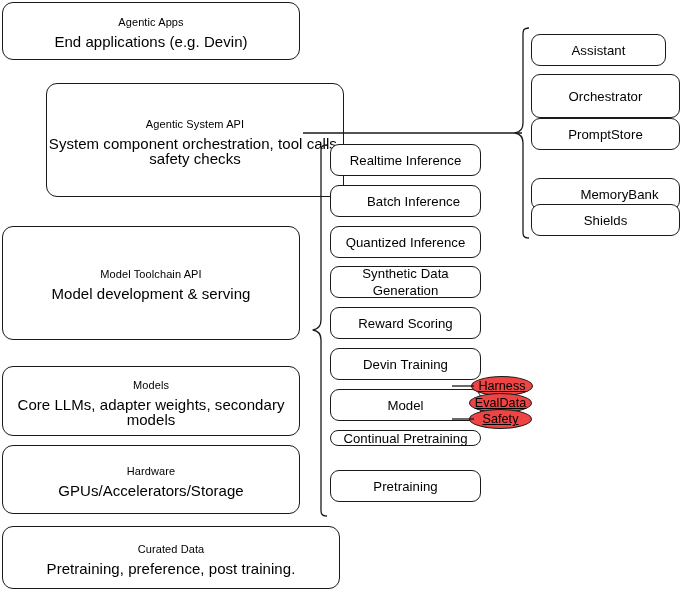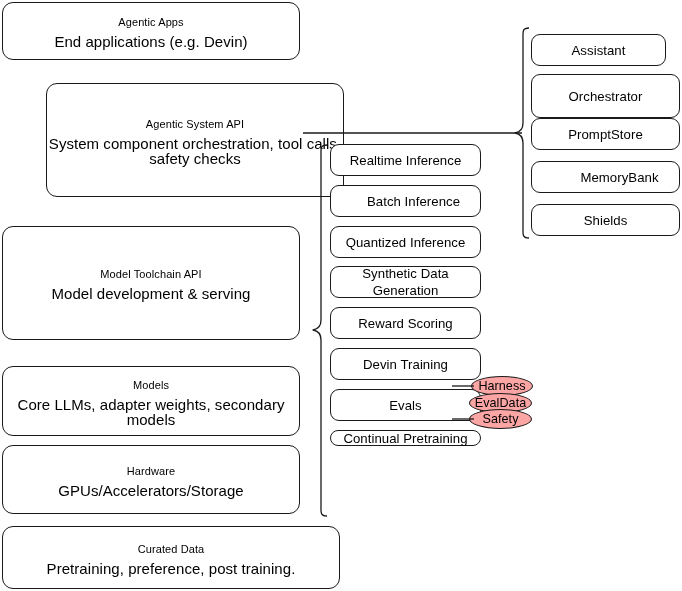--- a/index.html
+++ b/index.html
@@ -53,25 +53,26 @@
   .item .label {
     font-size: 13.2px;
     line-height: 17px;
     letter-spacing: 0.05px;
   }
   
   .pill {
     position: absolute;
     box-sizing: border-box;
     border: 1.3px solid #1a1a1a;
-    background: #fca5a5;
+    background: #ef4444;
     border-radius: 50%/50%;
     display: flex;
     align-items: center;
     justify-content: center;
+    text-decoration: underline;
   }
   .pill .label {
     font-size: 12.6px;
     line-height: 14px;
     letter-spacing: 0.05px;
   }
   
   #connectors {
     position: absolute;
     left: 0;
@@ -135,46 +136,49 @@
   <div class="box item" style="left:330px; top:266px; width:151px; height:32px;">
     <div class="label">Synthetic Data Generation</div>
   </div>
   <div class="box item" style="left:330px; top:307px; width:151px; height:32px;">
     <div class="label">Reward Scoring</div>
   </div>
   <div class="box item" style="left:330px; top:348px; width:151px; height:32px;">
     <div class="label">Devin Training</div>
   </div>
   <div class="box item" style="left:330px; top:389px; width:151px; height:32px;">
-    <div class="label">Evals</div>
+    <div class="label">Model</div>
   </div>
   <div class="box item" style="left:330px; top:430px; width:151px; height:16px;">
     <div class="label">Continual Pretraining</div>
   </div>
+  <div class="box item" style="left:330px; top:470px; width:151px; height:32px;">
+    <div class="label">Pretraining</div>
+  </div>
 
   <div class="pill" style="left:471px; top:376px; width:62px; height:20px;">
     <div class="label">Harness</div>
   </div>
   <div class="pill" style="left:469px; top:393px; width:63px; height:20px;">
     <div class="label">EvalData</div>
   </div>
   <div class="pill" style="left:469px; top:409px; width:63px; height:20px;">
     <div class="label">Safety</div>
   </div>
 
   <div class="box item" style="left:531px; top:34px; width:135px; height:32px;">
     <div class="label">Assistant</div>
   </div>
   <div class="box item" style="left:531px; top:74px; width:149px; height:44px;">
     <div class="label">Orchestrator</div>
   </div>
   <div class="box item" style="left:531px; top:118px; width:149px; height:32px;">
     <div class="label">PromptStore</div>
   </div>
-  <div class="box item" style="left:531px; top:161px; width:149px; height:32px;padding-left:28px;">
+  <div class="box item" style="left:531px; top:178px; width:149px; height:32px;padding-left:28px;">
     <div class="label">MemoryBank</div>
   </div>
   <div class="box item" style="left:531px; top:204px; width:149px; height:32px;">
     <div class="label">Shields</div>
   </div>
 
   <svg id="connectors" viewBox="0 0 682 591" width="682" height="591">
 
     <line x1="303" y1="133" x2="522" y2="133"></line>
 

